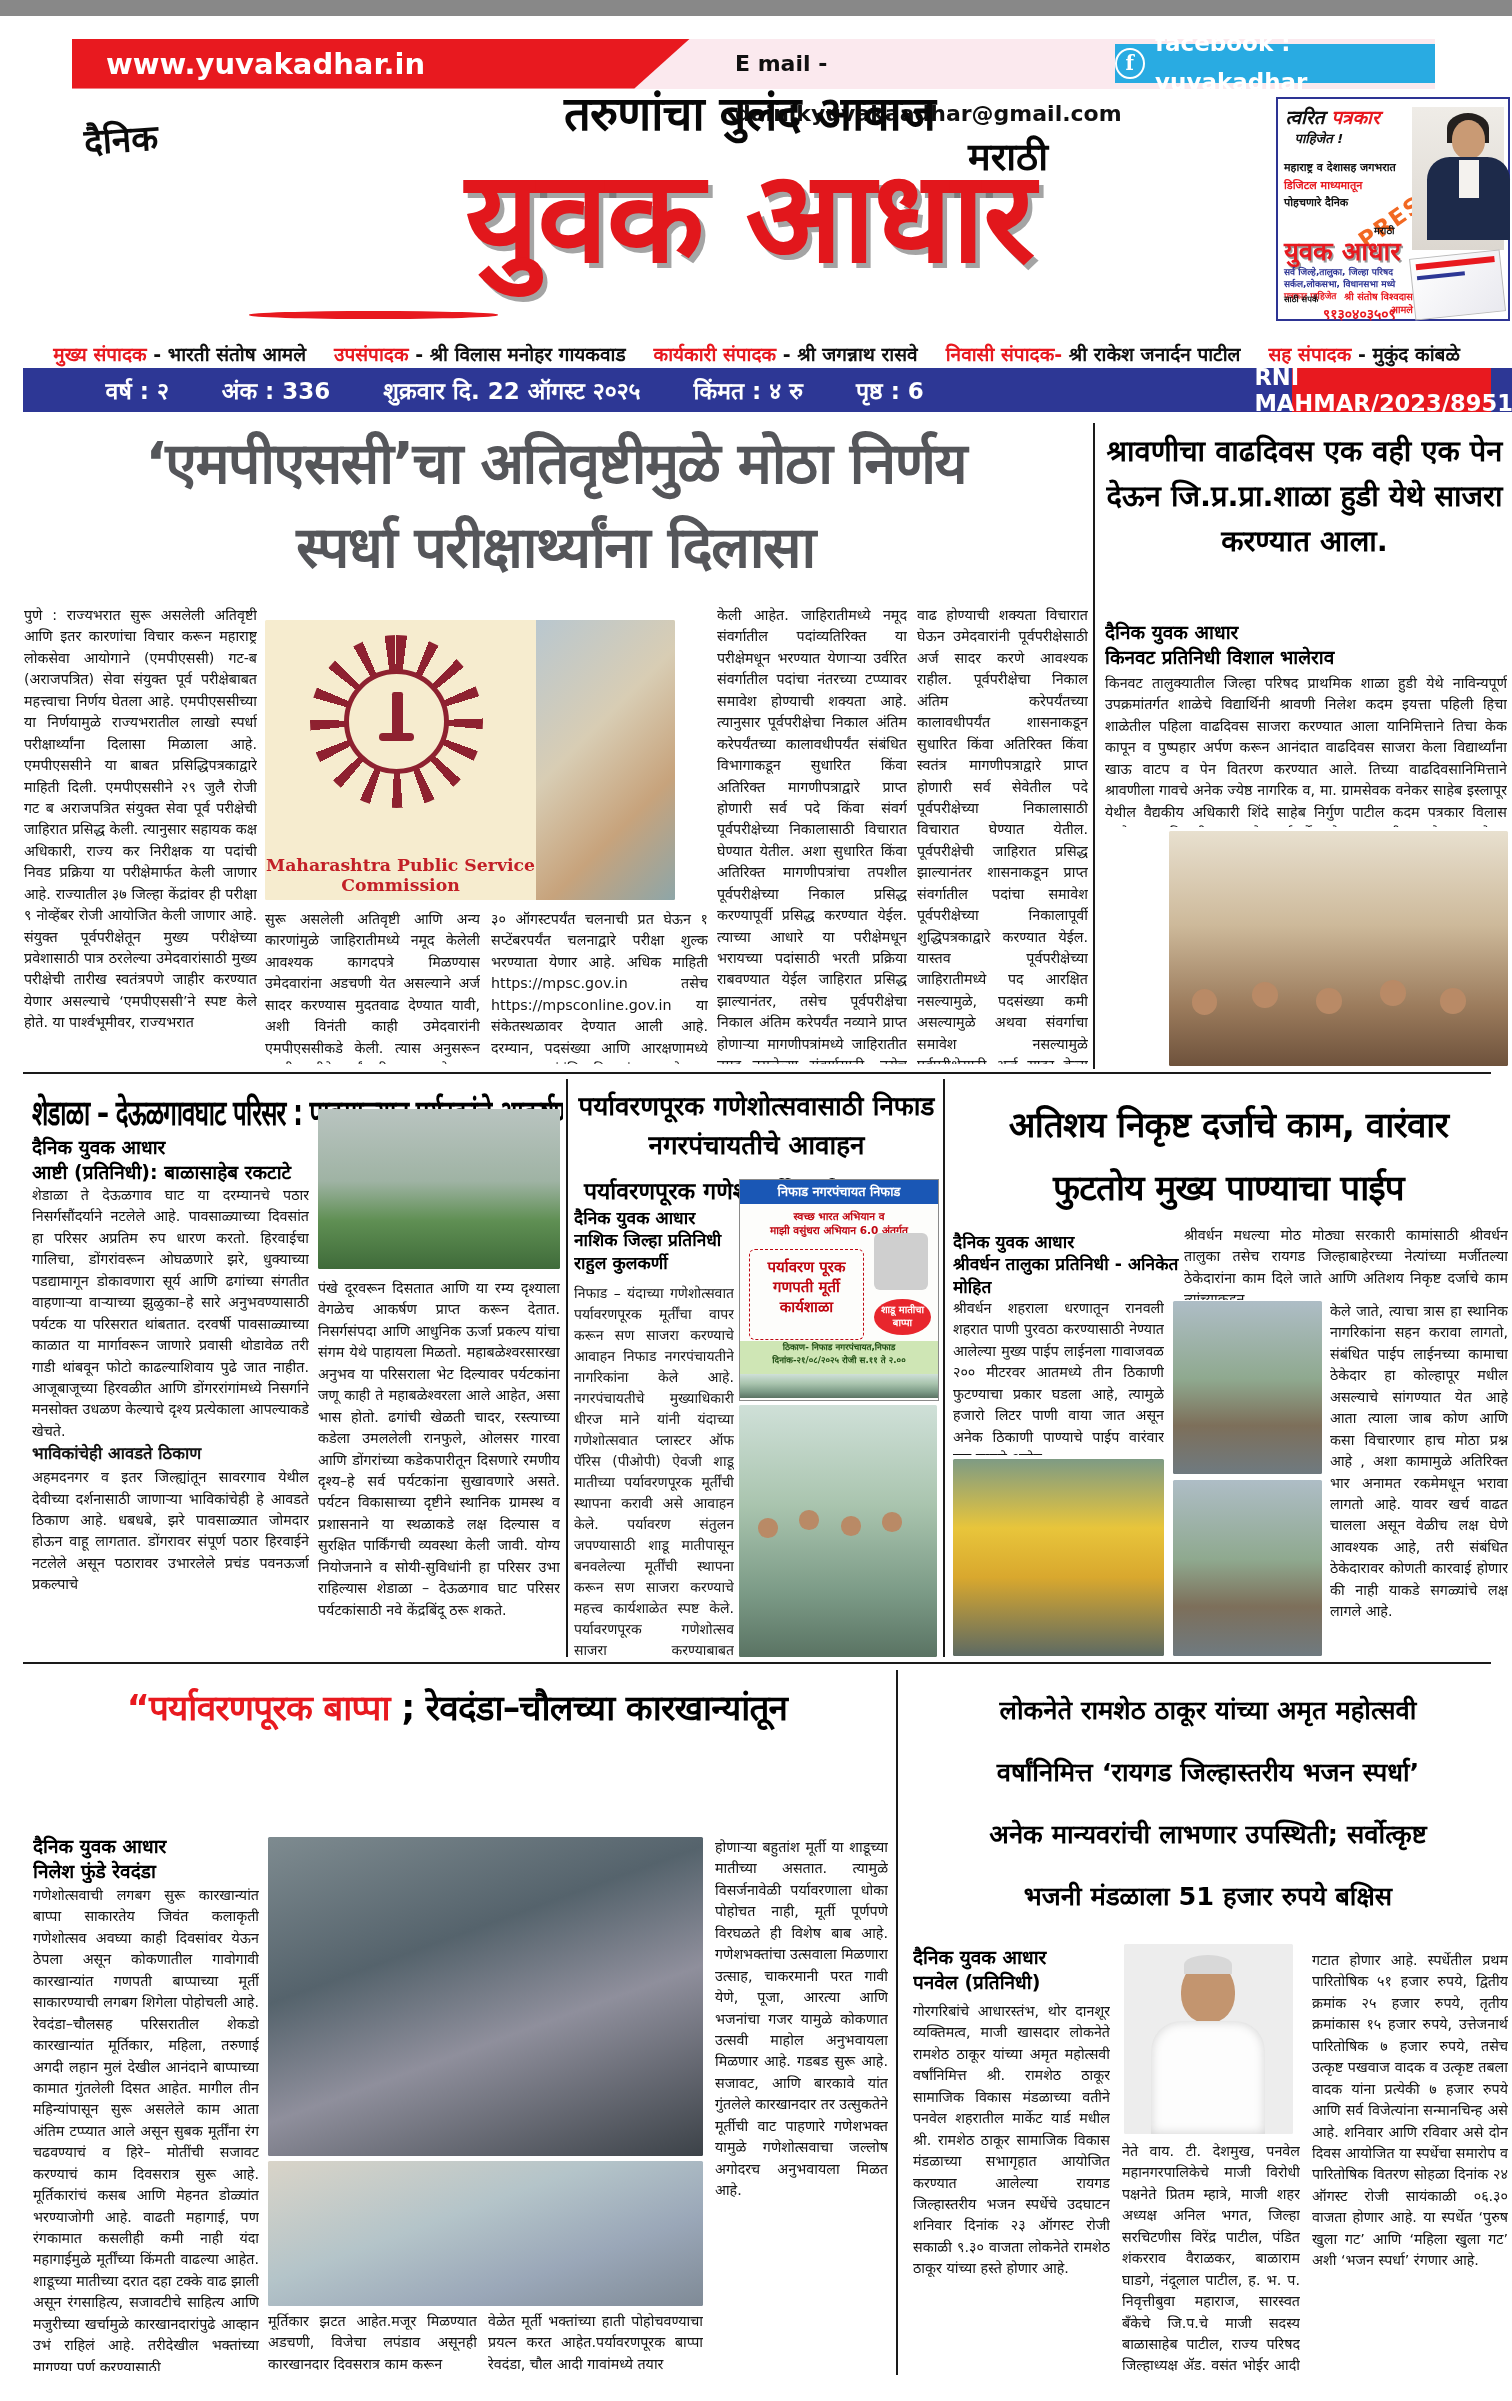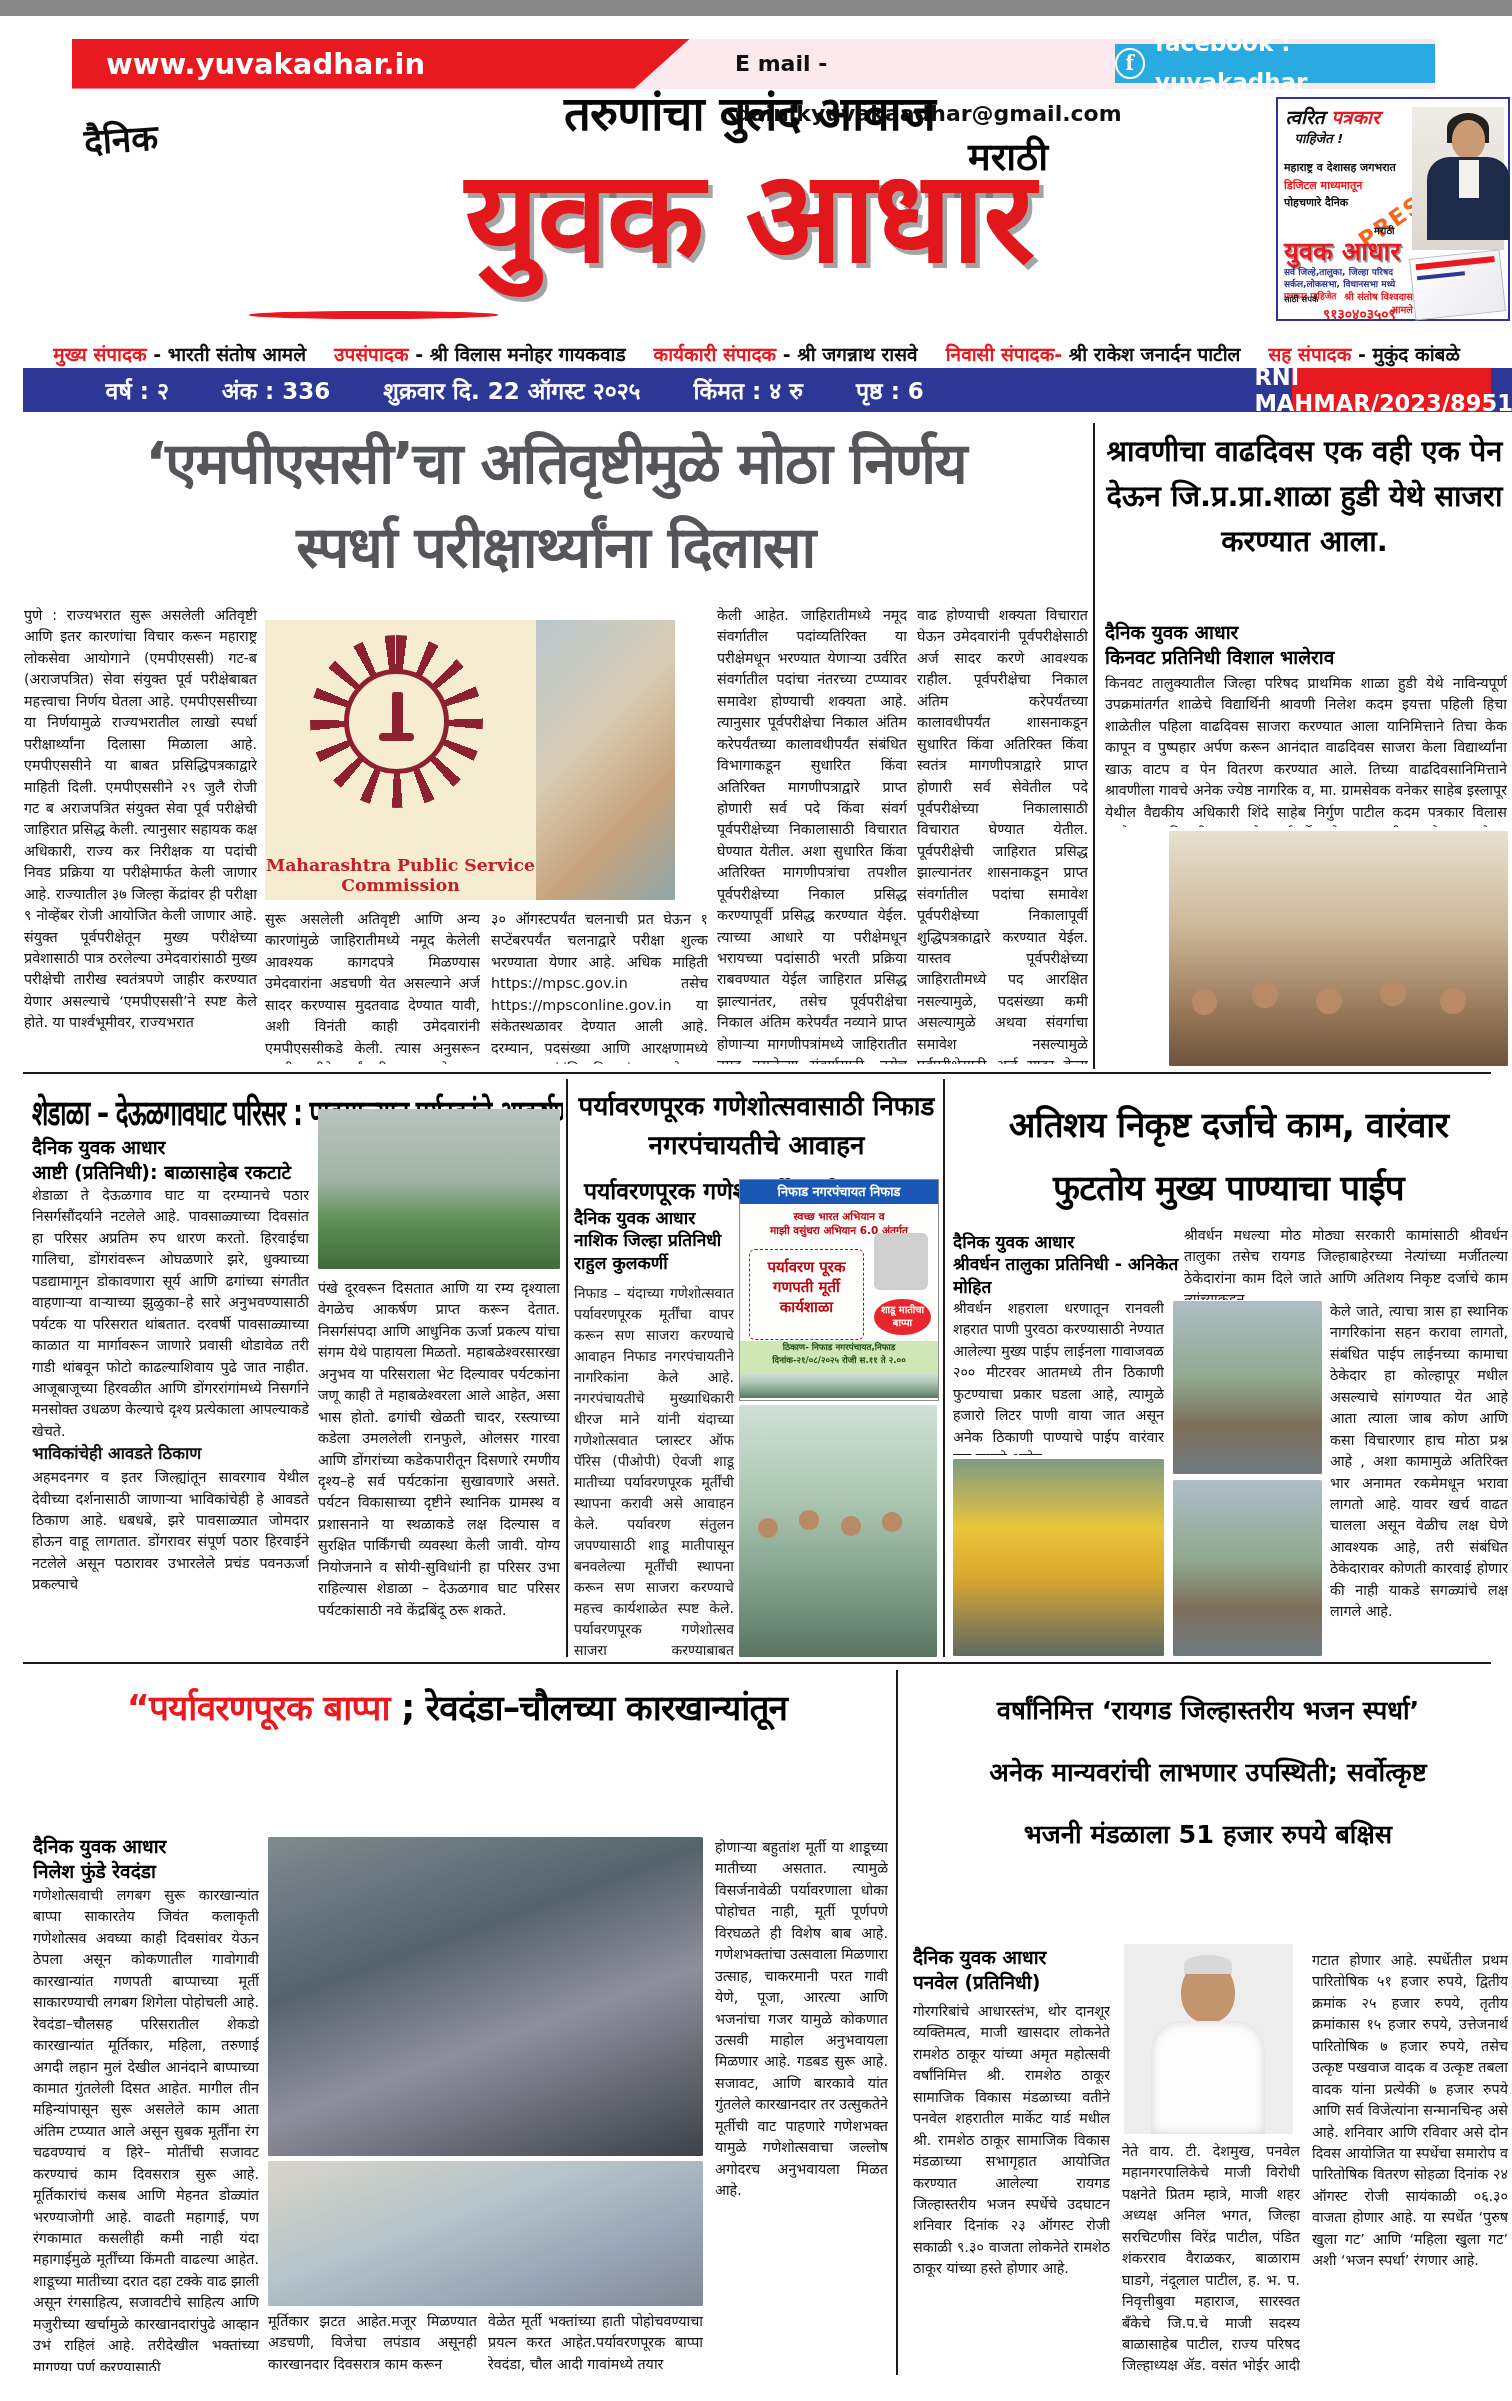--- a/index.html
+++ b/index.html
@@ -272,20 +272,21 @@
   <div class="photo ph-bright" style="left:268px;top:2145px;width:435px;height:145px;"></div>
   <div class="abs bodytxt" style="left:268px;top:2295px;width:209px;height:62px;">मूर्तिकार झटत आहेत.मजूर मिळण्यात अडचणी, विजेचा लपंडाव असूनही कारखानदार दिवसरात्र काम करून</div>
   <div class="abs bodytxt" style="left:488px;top:2295px;width:215px;height:62px;">वेळेत मूर्ती भक्तांच्या हाती पोहोचवण्याचा प्रयत्न करत आहेत.पर्यावरणपूरक बाप्पा रेवदंडा, चौल आदी गावांमध्ये तयार</div>
   <div class="abs bodytxt" style="left:715px;top:1821px;width:173px;height:536px;">
     <span>होणाऱ्या बहुतांश मूर्ती या शाडूच्या मातीच्या असतात. त्यामुळे विसर्जनावेळी पर्यावरणाला धोका पोहोचत नाही, मूर्ती पूर्णपणे विरघळते ही विशेष बाब आहे. गणेशभक्तांचा उत्सवाला मिळणारा उत्साह, चाकरमानी परत गावी येणे, पूजा, आरत्या आणि भजनांचा गजर यामुळे कोकणात उत्सवी माहोल अनुभवायला मिळणार आहे.</span>
     <span>गडबड सुरू आहे. सजावट, आणि बारकावे यांत गुंतलेले कारखानदार तर उत्सुकतेने मूर्तीची वाट पाहणारे गणेशभक्त यामुळे गणेशोत्सवाचा जल्लोष अगोदरच अनुभवायला मिळत आहे.</span>
   </div>
   <div class="rule-v" style="left:896px;top:1654px;height:705px;"></div>
 
   <div class="abs h-bhajan" style="left:907px;top:1663px;width:602px;height:256px;">
+    <div>लोकनेते रामशेठ ठाकूर यांच्या अमृत महोत्सवी</div>
     <div>वर्षांनिमित्त ‘रायगड जिल्हास्तरीय भजन स्पर्धा’</div>
     <div>अनेक मान्यवरांची लाभणार उपस्थिती; सर्वोत्कृष्ट</div>
     <div>भजनी मंडळाला 51 हजार रुपये बक्षिस</div>
   </div>
   <div class="abs byline" style="left:913px;top:1929px;width:203px;">
     <div>दैनिक युवक आधार</div>
     <div>पनवेल (प्रतिनिधी)</div>
   </div>
   <div class="abs bodytxt" style="left:913px;top:1985px;width:197px;height:372px;">गोरगरिबांचे आधारस्तंभ, थोर दानशूर व्यक्तिमत्व, माजी खासदार लोकनेते रामशेठ ठाकूर यांच्या अमृत महोत्सवी वर्षांनिमित्त श्री. रामशेठ ठाकूर सामाजिक विकास मंडळाच्या वतीने पनवेल शहरातील मार्केट यार्ड मधील श्री. रामशेठ ठाकूर सामाजिक विकास मंडळाच्या सभागृहात आयोजित करण्यात आलेल्या रायगड जिल्हास्तरीय भजन स्पर्धेचे उदघाटन शनिवार दिनांक २३ ऑगस्ट रोजी सकाळी ९.३० वाजता लोकनेते रामशेठ ठाकूर यांच्या हस्ते होणार आहे.</div>
   <div class="photo ph-portrait" style="left:1124px;top:1928px;width:169px;height:190px;">

